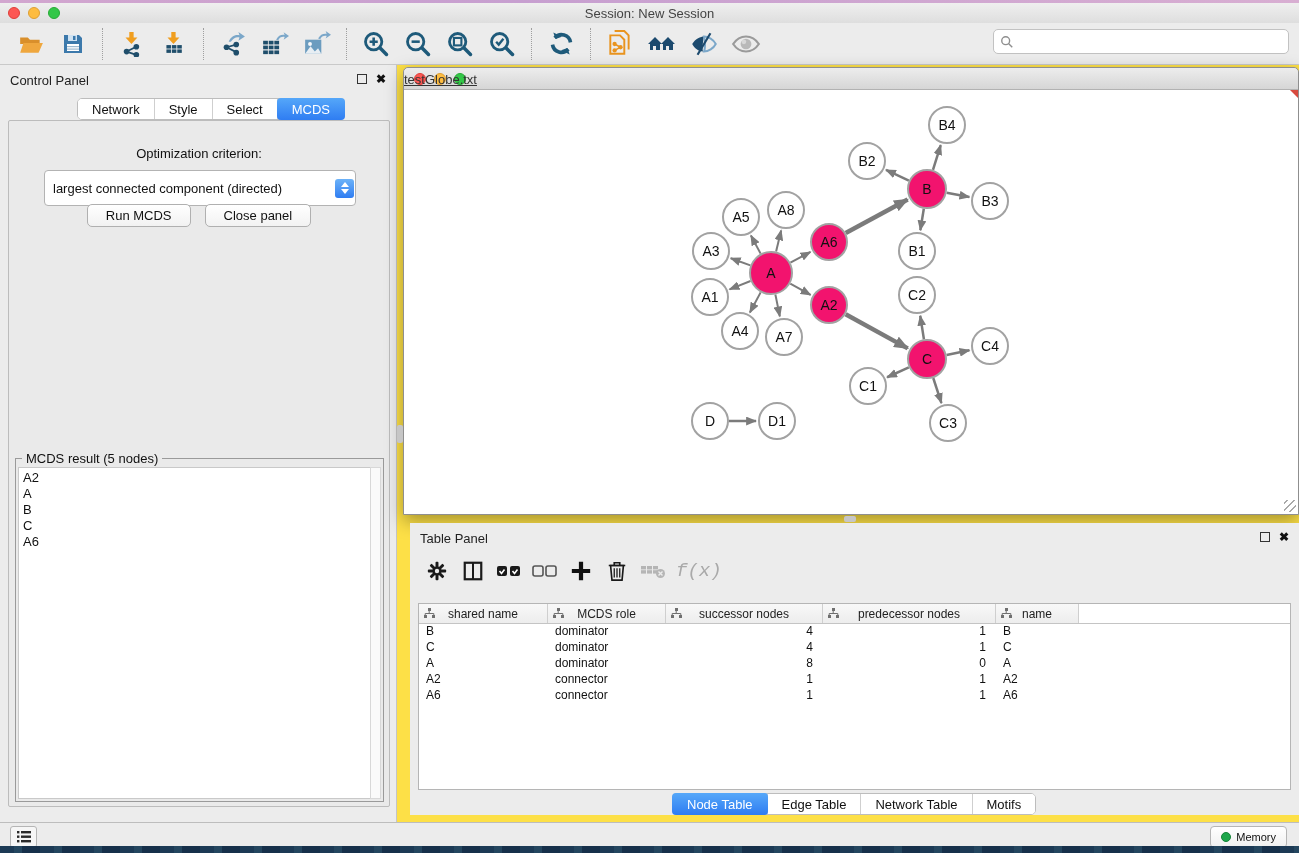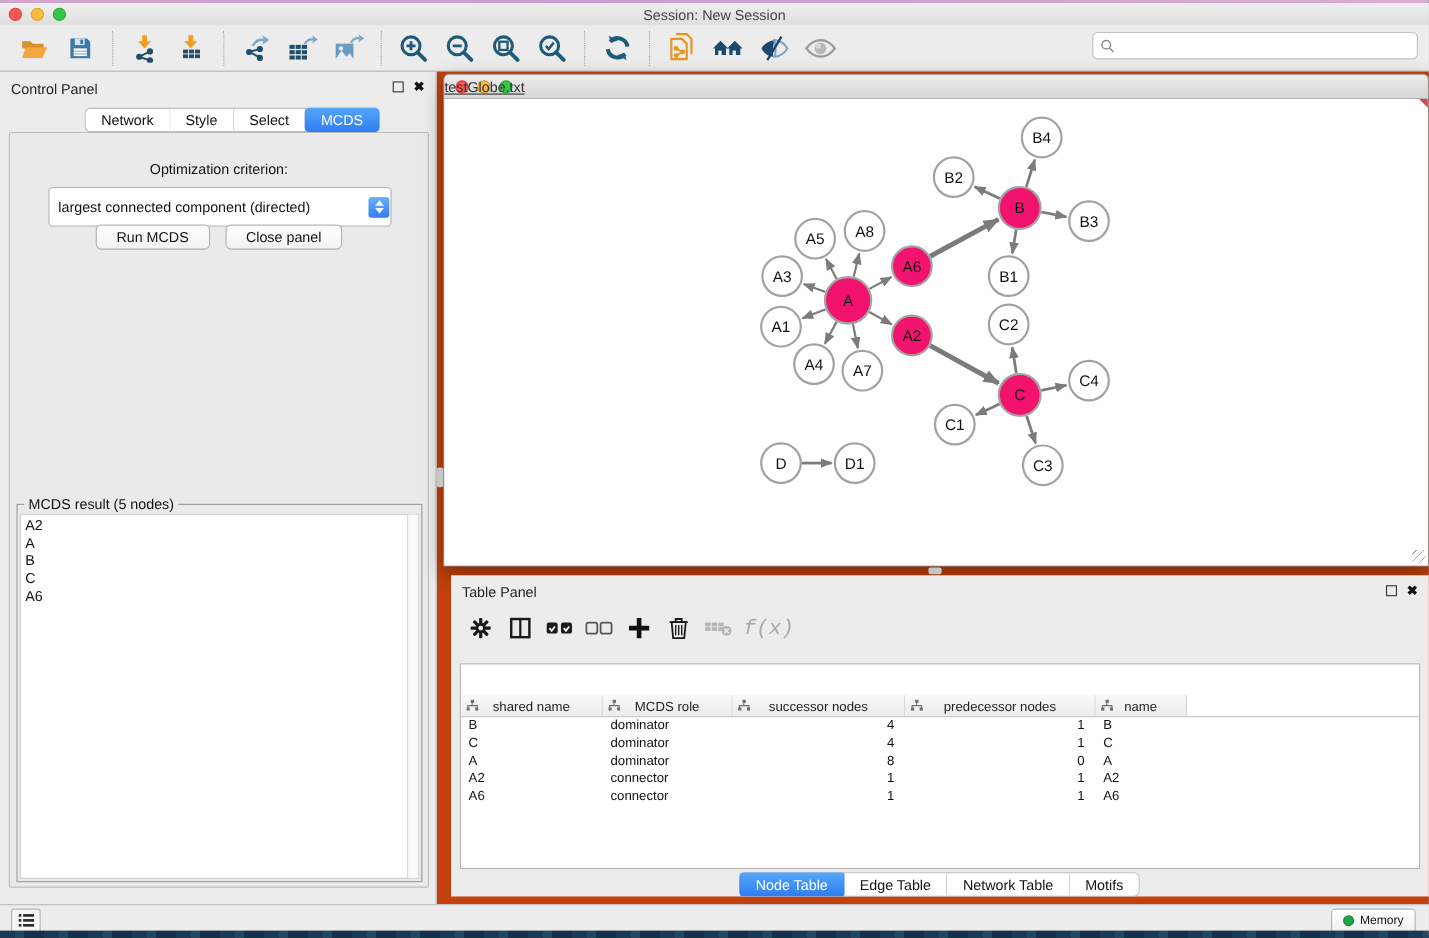--- a/index.html
+++ b/index.html
@@ -23,21 +23,21 @@
   .win-title { position:absolute; top:3px; width:100%; text-align:center; font-size:13px; color:#444; }
 
   .toolbar { position:absolute; left:0; top:20px; width:100%; height:42px; background:#ececec;
     border-bottom:1px solid #c9c9c9; display:flex; align-items:center; padding:0 10px; }
   .tb-icon { width:30px; height:30px; display:flex; align-items:center; justify-content:center; margin:0 6px; }
   .tb-sep { width:1px; height:32px; border-left:1px dotted #9f9f9f; margin:0 8px; }
   .search-wrap { position:absolute; right:10px; top:6px; width:296px; height:25px; background:#fff;
     border:1px solid #c2c2c2; border-radius:5px; display:flex; align-items:center; padding:0 6px; }
   .search-wrap input { border:none; outline:none; flex:1; font-size:12px; background:transparent; margin-left:4px; }
 
-  .main { position:absolute; left:0; top:62px; width:1299px; height:757px; background:#c2410c; }
+  .main { position:absolute; left:0; top:62px; width:1299px; height:757px; background:#fde047; }
 
   
   .control-panel { position:absolute; left:0; top:0; width:397px; height:757px; background:#ececec;
     border-right:1px solid #c4c4c4; }
   .panel-head { position:absolute; left:10px; top:8px; font-size:13px; color:#222; }
   .panel-btns { position:absolute; right:10px; top:9px; display:flex; gap:9px; align-items:center; }
   .float-btn { width:10px; height:10px; border:1.5px solid #333; background:transparent; }
   .close-x { font-size:12px; font-weight:bold; color:#111; line-height:10px; }
 
   .seg-tabs { position:absolute; display:flex; border:1px solid #bdbdbd; border-radius:5px; background:#fff; height:22px; }
@@ -84,21 +84,21 @@
   .divider-h { position:absolute; left:844px; top:451px; width:12px; height:6px; background:#c6c6c6; border-radius:2px; }
 
   
   .table-panel { position:absolute; left:410px; top:458px; width:889px; height:292px; background:#ececec; }
   .tp-toolbar { position:absolute; left:8px; top:26px; width:873px; height:44px; display:flex; align-items:center; gap:10px; padding:0 6px; }
   .tp-icon { width:26px; height:26px; display:flex; align-items:center; justify-content:center; }
   .fx { font-family:Liberation Mono, monospace; font-style:italic; font-size:19px; color:#a9a9a9; }
 
   .data-table { position:absolute; left:8px; top:80px; width:873px; height:187px; background:#fff;
     border:1px solid #b5b5b5; overflow:hidden; }
-  .thead { display:flex; height:20px; border-bottom:1px solid #c4c4c4;margin-top:28px; }
+  .thead { display:flex; height:20px; border-bottom:1px solid #c4c4c4; }
   .th { position:relative; background:linear-gradient(#f8f8f8,#ededed); border-right:1px solid #cfcfcf;
     font-size:12px; color:#222; display:flex; align-items:center; justify-content:center; }
   .th .attr-ic { position:absolute; left:5px; top:4px; }
   .trow { display:flex; height:16px; font-size:12px; color:#111; }
   .td { overflow:hidden; white-space:nowrap; }
   .td.l { text-align:left; padding-left:7px; }
   .td.r { text-align:right; padding-right:10px; }
 
   .tp-tabs { left:262px; top:270px; position:absolute; }
   .tp-tabs .seg.selected { background:linear-gradient(#56a8f9,#2e7cf2); }

